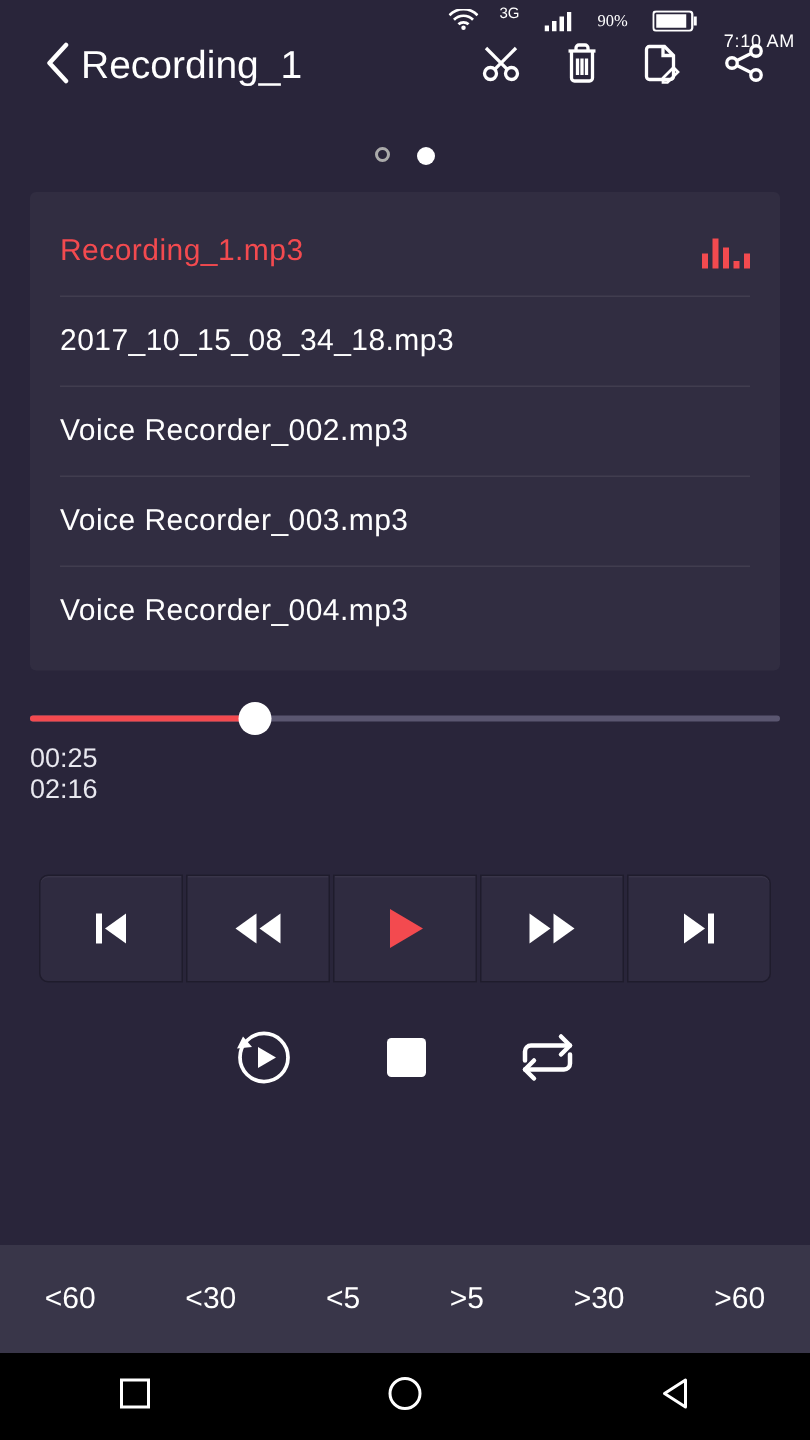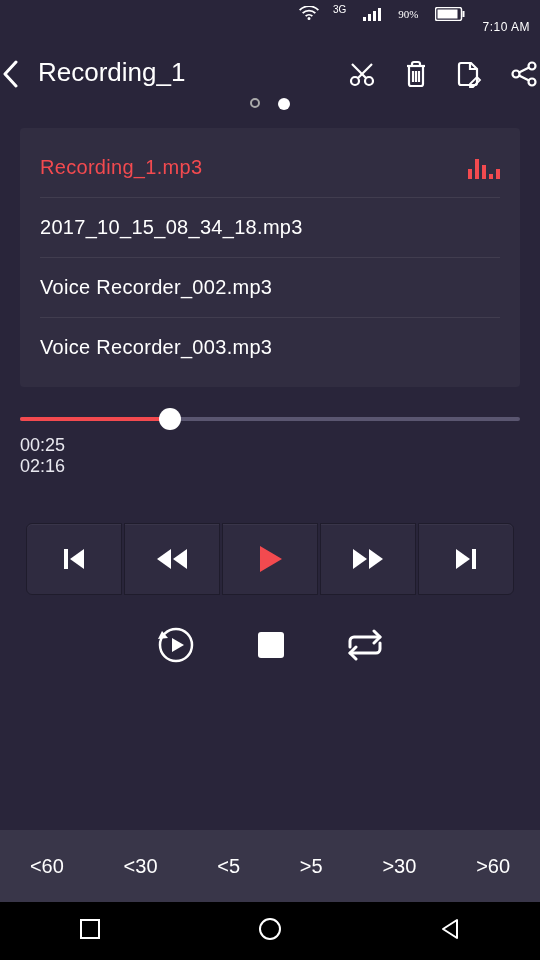--- a/index.html
+++ b/index.html
@@ -23,23 +23,23 @@
     font-size: 16px;
   }
   .status-bar .pct { font-size: 11px; font-family: Liberation Serif, serif; }
   .status-bar .time { font-size: 12px; letter-spacing: 0.5px; margin-top: 25px; }
   .status-bar svg { display: block; }
 
   
   .header {
     height: 60px;
     display: flex;
-    align-items: flex-end;
-    padding: 0 2px;
-    gap: 16px;
+    align-items: flex-start;
+    padding: 0 30px;
+    gap: 4px;
   }
   .header .title {
     font-size: 26px;
     font-weight: 400;
     flex: 1;
     color: #ffffff;
     margin-left: 4px;
   }
   .header .actions {
     display: flex;
@@ -260,20 +260,23 @@
   </div>
   <div class="list-item">
     <span>2017_10_15_08_34_18.mp3</span>
   </div>
   <div class="list-item">
     <span>Voice Recorder_002.mp3</span>
   </div>
   <div class="list-item">
     <span>Voice Recorder_003.mp3</span>
   </div>
+  <div class="list-item">
+    <span>Voice Recorder_004.mp3</span>
+  </div>
 </div>
 
 <div class="seek">
   <div class="track">
     <div class="fill" style="width:30%"></div>
     <div class="thumb" style="left:30%"></div>
   </div>
   <div class="times">
     <span>00:25</span>
     <span>02:16</span>

